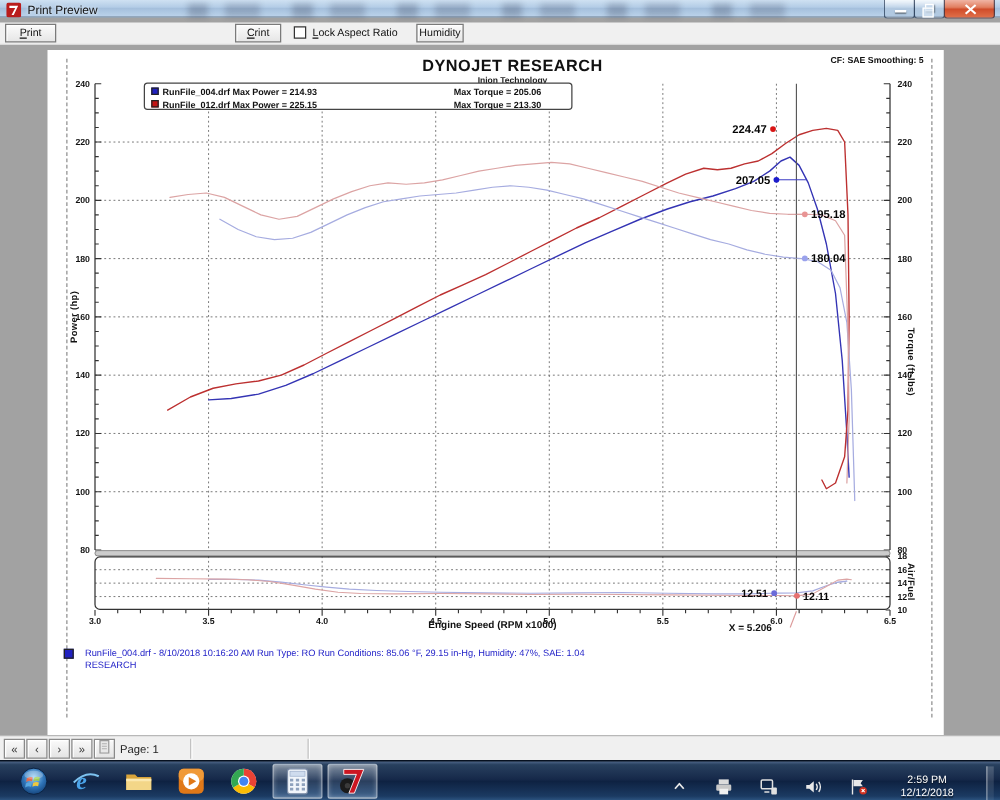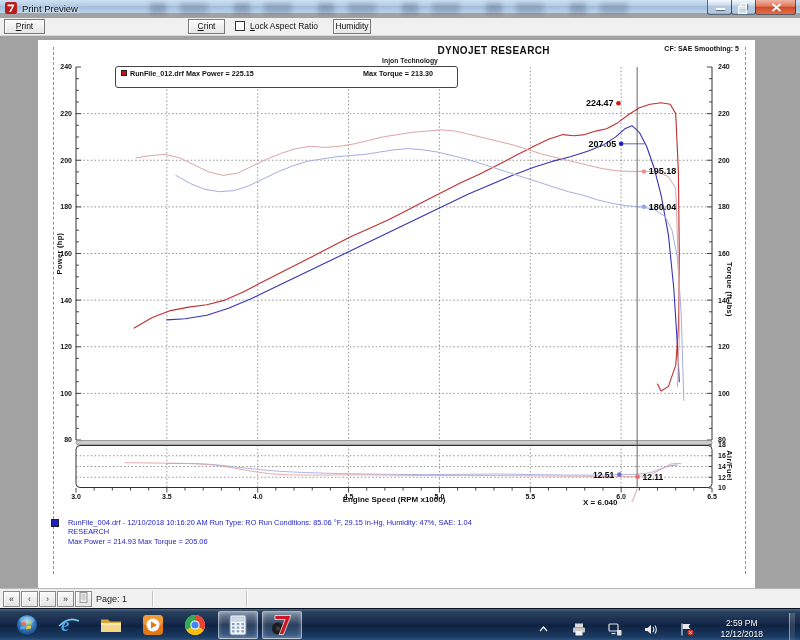--- a/index.html
+++ b/index.html
@@ -33,21 +33,21 @@
   .cb-box { position:absolute; left:235px; top:3px; width:10px; height:10px; background:#fff; border:1px solid #333; }
   .cb-label { position:absolute; left:250px; top:3px; font-size:8.5px; color:#111; }
 
   
   .preview { position:absolute; left:0; top:37px; width:800px; height:551px; background:#a2a2a2; }
   .page { position:absolute; left:38px; top:3px; width:717px; height:548px; background:#fff; }
   .margin-dash { position:absolute; top:7px; height:527px; width:0; border-left:1px dashed #8f8f8f; }
   .chart-svg { position:absolute; left:0; top:0; width:717px; height:548px; }
 
   .hdr-title { position:absolute; left:232px; top:5px; width:280px; text-align:center; }
-  .hdr-title .t1 { font-size:10px; font-weight:bold; color:#111; letter-spacing:.4px;text-align:right; }
+  .hdr-title .t1 { font-size:13px; font-weight:bold; color:#111; letter-spacing:.4px; }
   .hdr-title .t2 { font-size:6.8px; font-weight:bold; color:#222; margin-top:1px; }
   .hdr-note { position:absolute; right:16px; top:5px; font-size:7px; font-weight:bold; color:#111; }
 
   .legend { position:absolute; left:77px; top:26px; width:343px; height:22px; background:#fff;
     border:1px solid #444; border-radius:3px; padding:1px 0 0 5px; }
   .lg-row { display:flex; align-items:center; height:10px; position:relative; }
   .lg-sw { width:6px; height:6px; border:1px solid #222; margin-right:3px; flex:none; }
   .lg-left { font-size:7.2px; font-weight:bold; color:#111; white-space:nowrap; }
   .lg-right { position:absolute; left:242px; font-size:7.2px; font-weight:bold; color:#111; white-space:nowrap; }
 
@@ -321,38 +321,42 @@
       <div class="margin-dash" style="left:707px;"></div>
 
       <div class="hdr-title">
         <div class="t1">DYNOJET RESEARCH</div>
         <div class="t2">Injon Technology</div>
       </div>
       <div class="hdr-note">CF: SAE  Smoothing: 5</div>
 
       <div class="legend">
         <div class="lg-row">
+          <span class="lg-sw" id="sw0" style="background: rgb(32, 32, 192);"></span>
+          <span class="lg-left">RunFile_004.drf Max Power = 214.93</span>
+          <span class="lg-right">Max Torque = 205.06</span>
+        </div>
+        <div class="lg-row">
           <span class="lg-sw" id="sw1" style="background: rgb(196, 20, 20);"></span>
           <span class="lg-left">RunFile_012.drf Max Power = 225.15</span>
           <span class="lg-right">Max Torque = 213.30</span>
         </div>
       </div>
 
       <div class="vlabel rot-ccw" style="left:-24px;top:209px;">Power (hp)</div>
       <div class="vlabel rot-cw" style="left:646px;top:245px;">Torque (ft-lbs)</div>
       <div class="vlabel rot-cw" style="left:646px;top:421px;">Air/Fuel</div>
       <div class="xlabel">Engine Speed (RPM x1000)</div>
-      <div class="cursor-note">X = 6.040</div>
+      <div class="cursor-note">X = 5.206</div>
 
       <div class="runs">
         <div class="run-block run-blue">
           <span class="run-sw" id="rsw0" style="background: rgb(32, 32, 192);"></span>
-          <div>RunFile_004.drf - 12/10/2018 10:16:20 AM  Run Type: RO  Run Conditions: 85.06 °F, 29.15 in-Hg,  Humidity:  47%, SAE: 1.04</div>
+          <div>RunFile_004.drf - 8/10/2018 10:16:20 AM  Run Type: RO  Run Conditions: 85.06 °F, 29.15 in-Hg,  Humidity:  47%, SAE: 1.04</div>
           <div>RESEARCH</div>
-          <div>Max Power = 214.93  Max Torque = 205.06</div>
         </div>
       </div>
     </div>
   </div>
 
   <div class="statusbar">
     <button class="nav-btn" style="left:3px;">«</button>
     <button class="nav-btn" style="left:21px;">‹</button>
     <button class="nav-btn" style="left:39px;">›</button>
     <button class="nav-btn" style="left:57px;">»</button>

